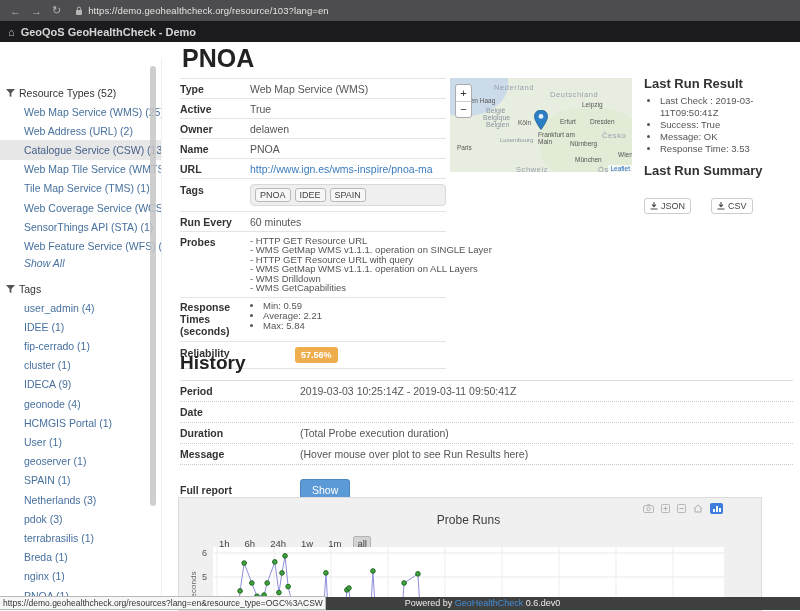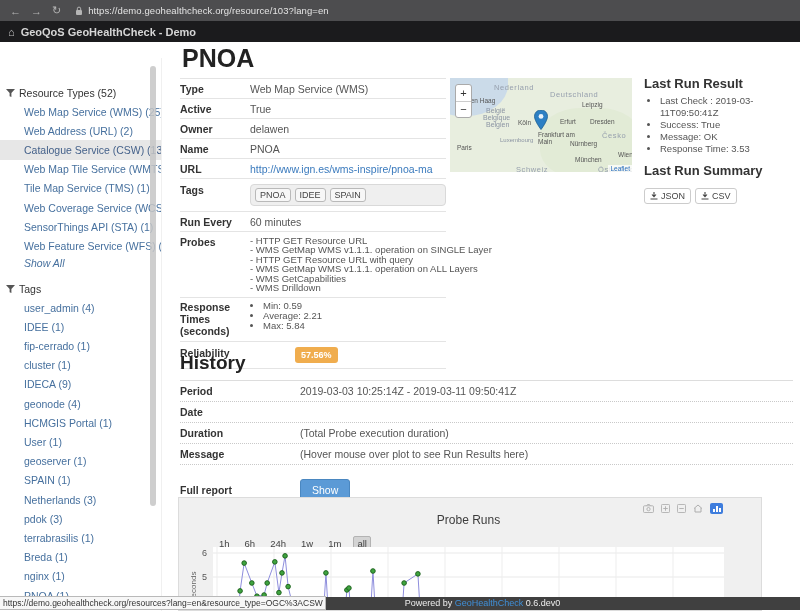--- a/index.html
+++ b/index.html
@@ -57,21 +57,21 @@
   .leaflet-zoom span { flex:1; display:flex; align-items:center; justify-content:center; font-size:11px; color:#333; cursor:pointer; }
   .leaflet-zoom span:first-child { border-bottom:1px solid #ccc; }
   .map-attrib { position:absolute; right:0; bottom:0; background:rgba(255,255,255,.75); font-size:6.5px; color:#2a6fbd; padding:0 2px; }
   .pin { position:absolute; left:84px; top:32px; }
 
   
   .rpanel { position:absolute; left:644px; top:76px; width:152px; }
   .rpanel h3 { font-size:13px; color:#333; margin-bottom:4px; }
   .lrr-list { list-style:disc; margin-left:16px; margin-bottom:8px; }
   .lrr-list li { font-size:9.5px; line-height:12px; color:#555; }
-  .dl-btns { display:flex; gap:4px; margin-top:10px; }
+  .dl-btns { display:flex; gap:20px; margin-top:20px; }
   .dl-btn { display:inline-flex; align-items:center; gap:3px; background:#fff; border:1px solid #ccc; border-radius:3px;
     padding:2px 5px; font-size:9px; color:#444; cursor:pointer; }
 
   
   .history { position:absolute; left:180px; top:352px; width:613px; }
   .history h2 { font-size:19px; font-weight:600; color:#222; margin-bottom:6px; }
   .h-row { display:flex; border-top:1px dotted #c9c9c9; padding:4px 0; font-size:10.5px; color:#555; min-height:18px; }
   .h-row:first-of-type { border-top:1px solid #ddd; }
   .h-label { width:120px; font-weight:bold; color:#333; flex-shrink:0; }
   .h-bottom { border-top:1px dotted #c9c9c9; height:1px; }
@@ -209,22 +209,22 @@
       <span class="d-label">Run Every</span>
       <span class="d-value">60 minutes</span>
     </div>
     <div class="d-row">
       <span class="d-label">Probes</span>
       <span class="d-value">
         <div class="probe-line">- HTTP GET Resource URL</div>
         <div class="probe-line">- WMS GetMap WMS v1.1.1. operation on SINGLE Layer</div>
         <div class="probe-line">- HTTP GET Resource URL with query</div>
         <div class="probe-line">- WMS GetMap WMS v1.1.1. operation on ALL Layers</div>
+        <div class="probe-line">- WMS Drilldown</div>
         <div class="probe-line">- WMS GetCapabilities</div>
-        <div class="probe-line">- WMS Drilldown</div>
       </span>
     </div>
     <div class="d-row">
       <span class="d-label">
         <div>Response Times</div>
         <div>(seconds)</div>
       </span>
       <span class="d-value">
         <ul class="rt-list">
           <li>Min: 0.59</li>

